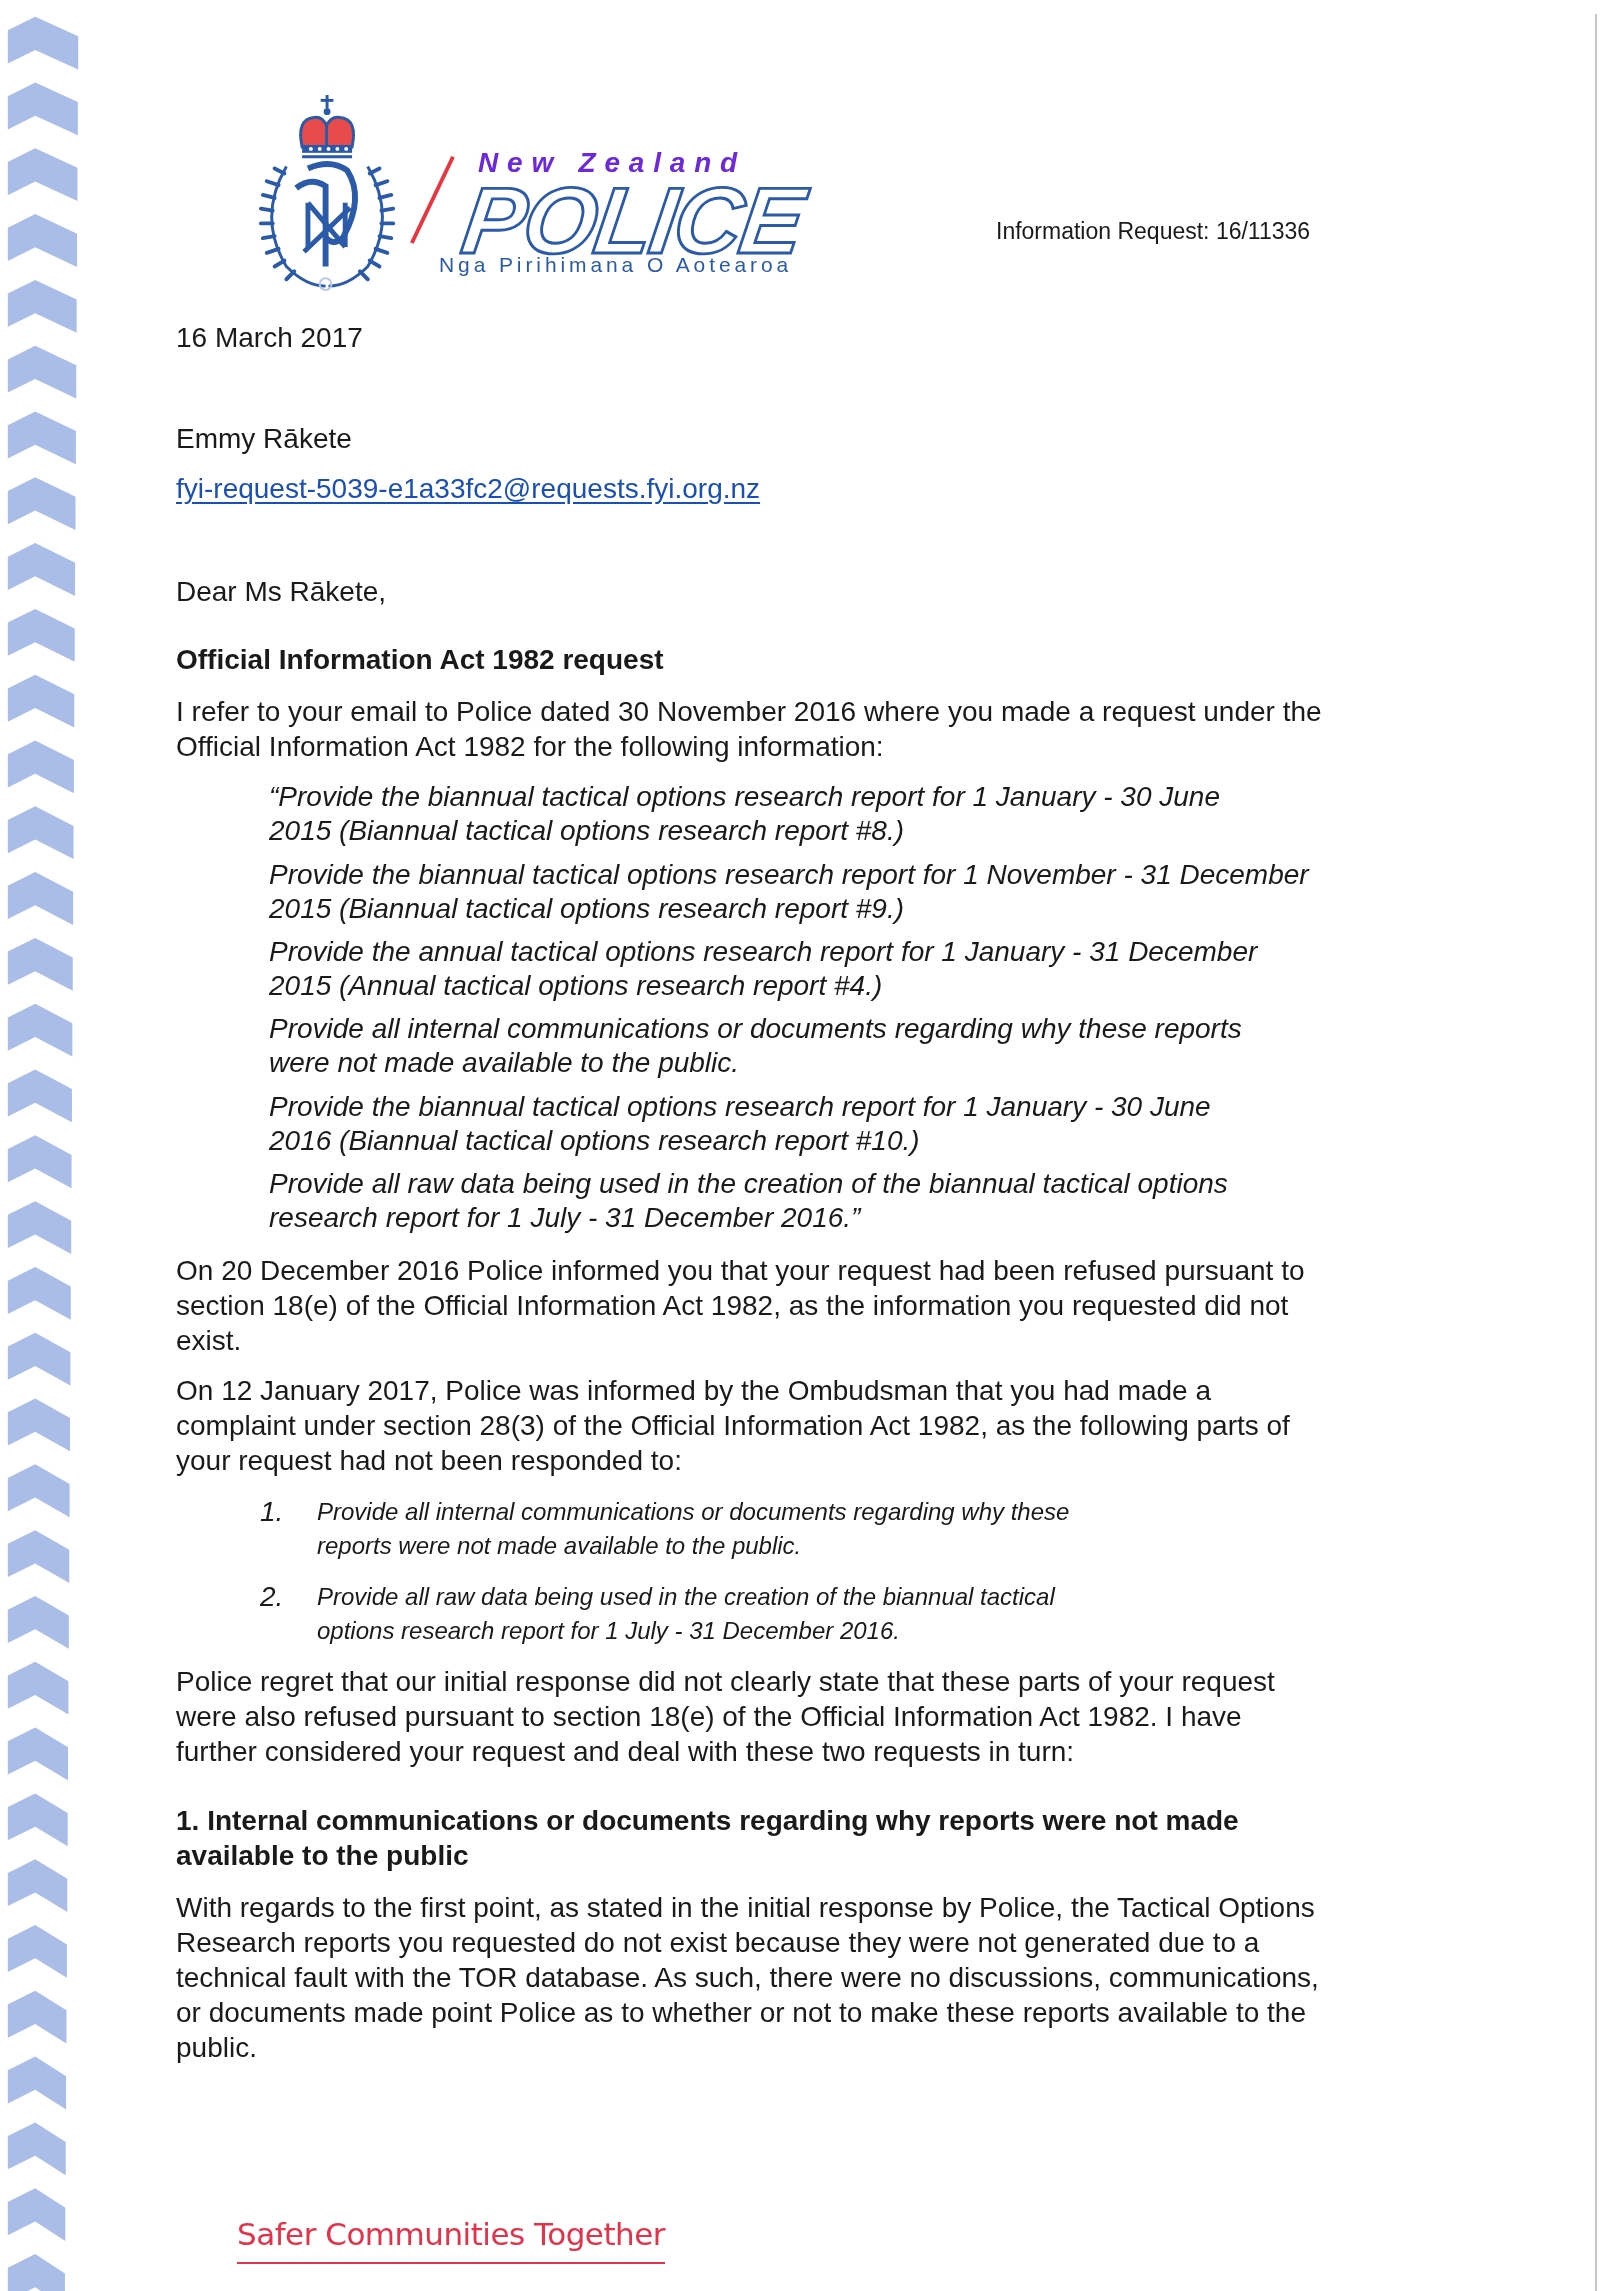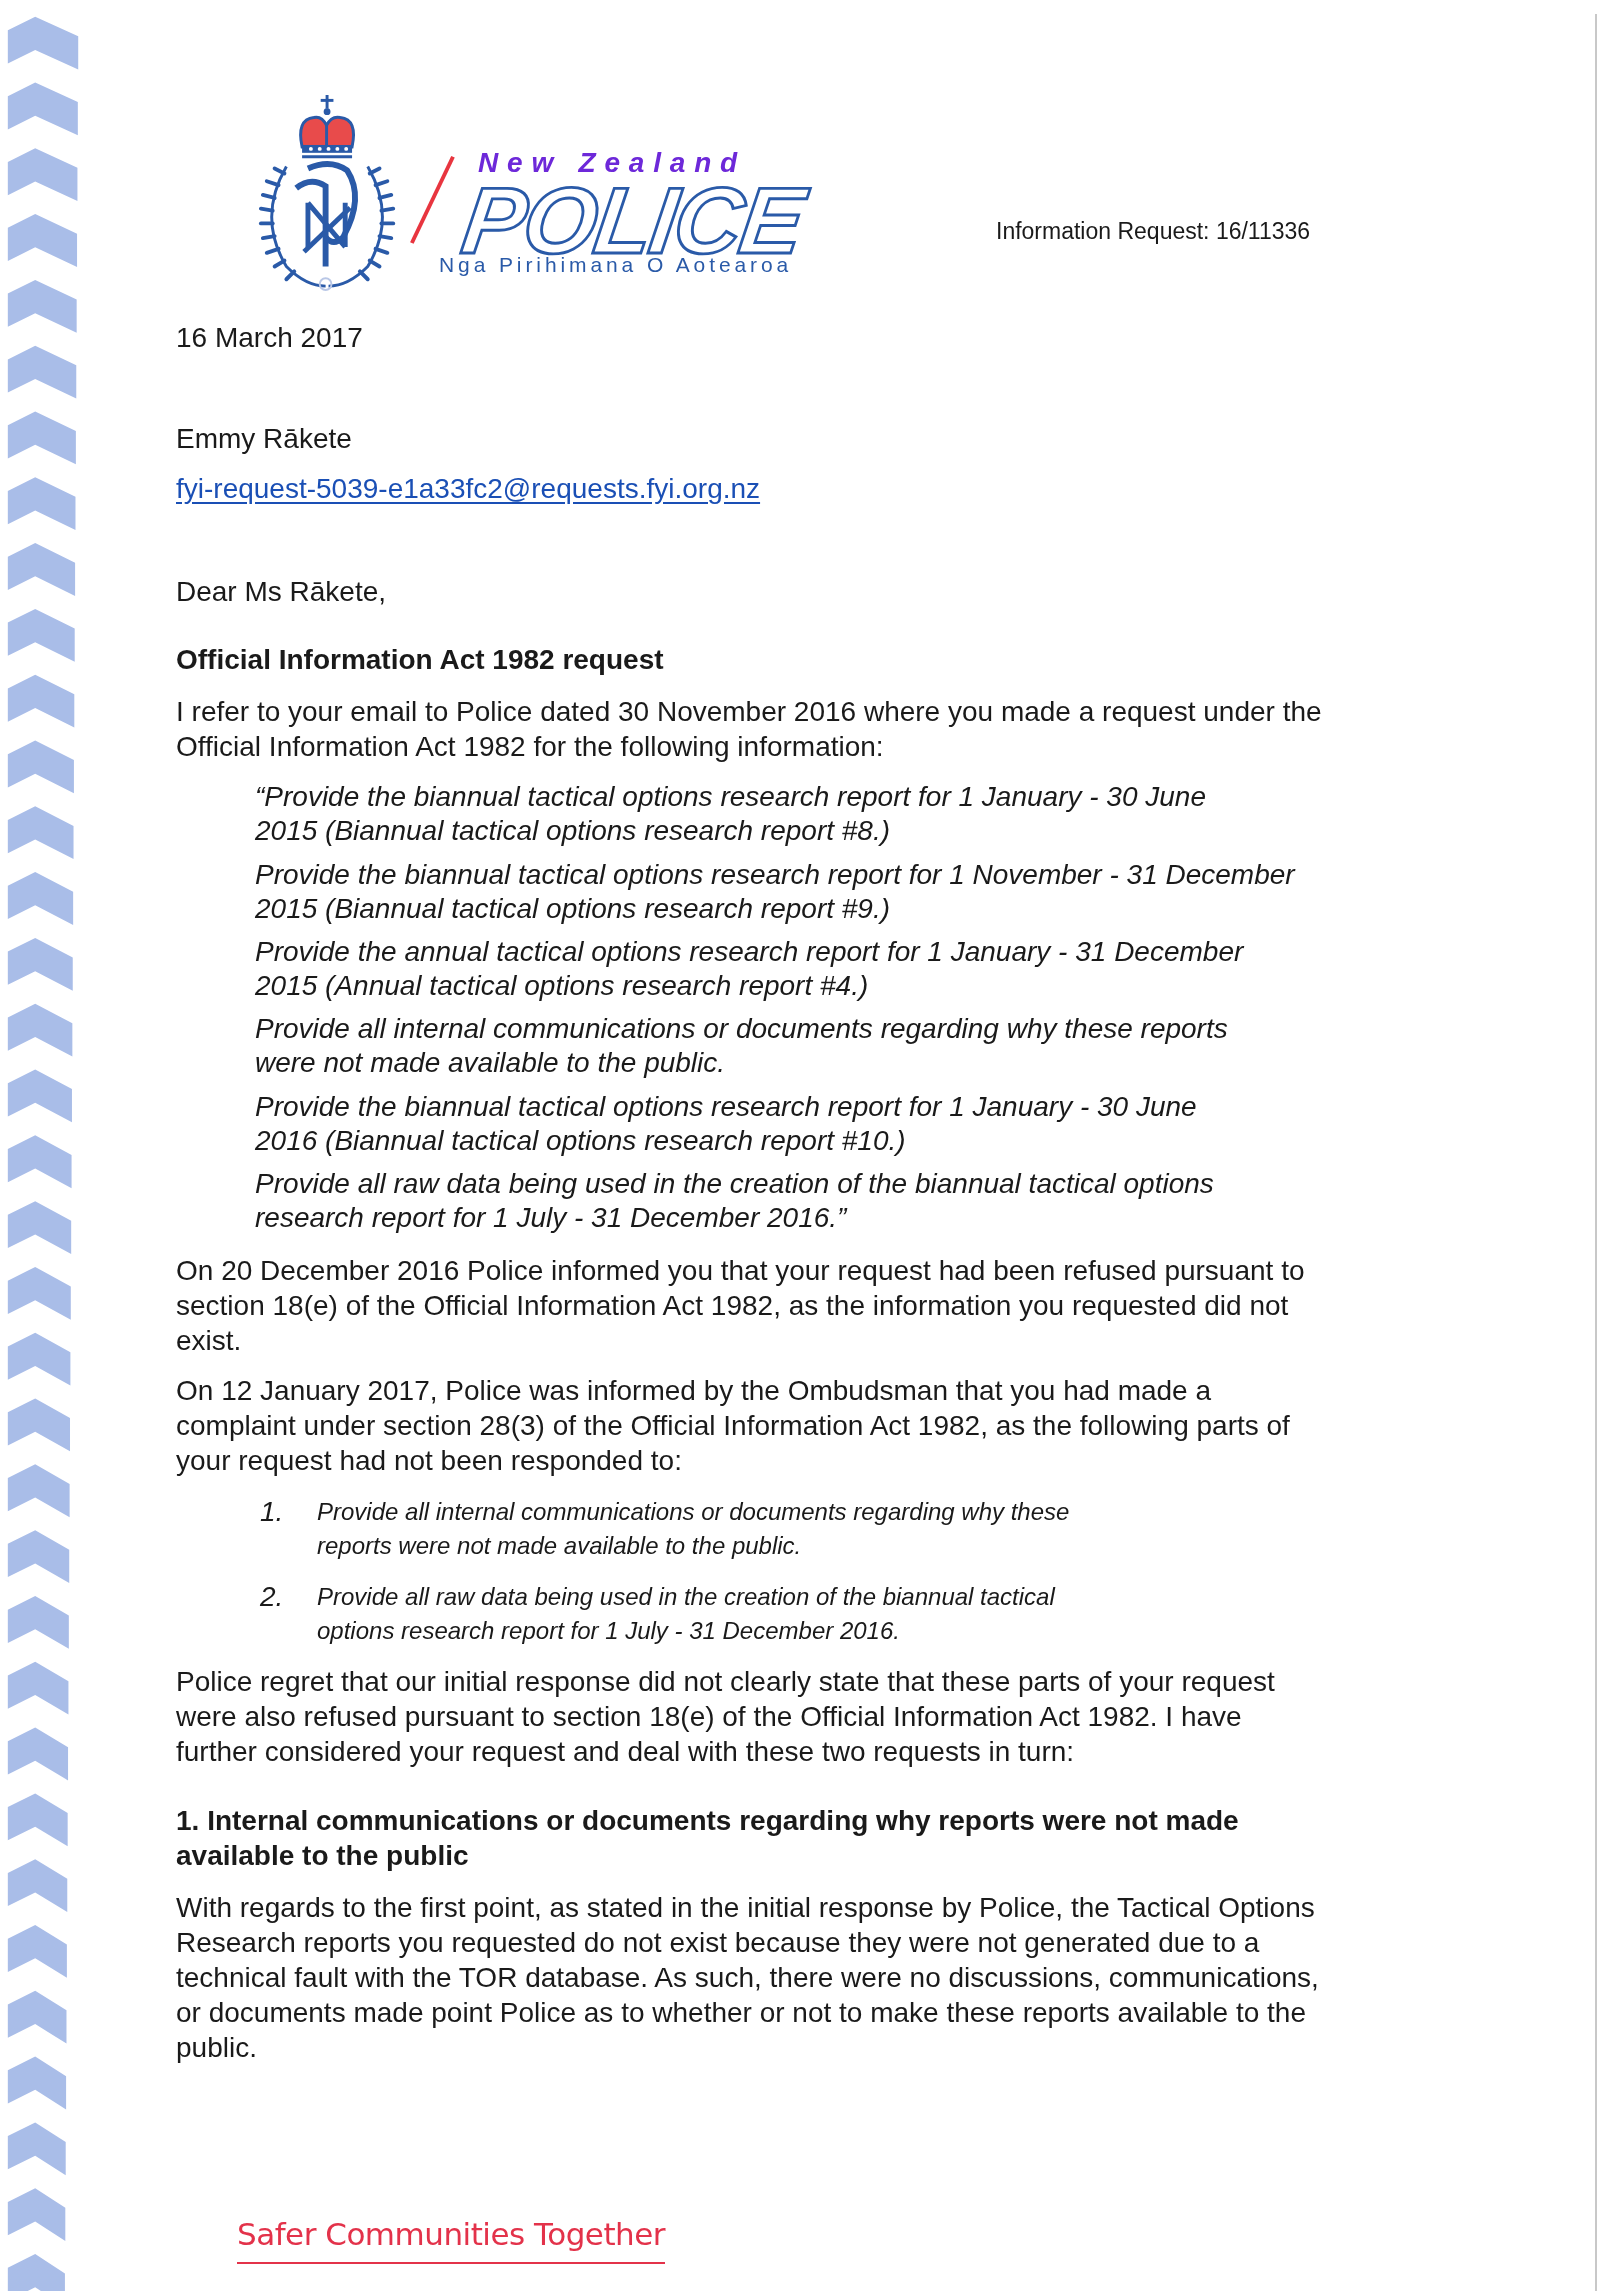--- a/index.html
+++ b/index.html
@@ -20,21 +20,21 @@
                color: #ffffff; -webkit-text-stroke: 2.9px #2a5aa8; letter-spacing: -2px; white-space: nowrap;
                line-height: 94px; transform: skewX(-8deg); transform-origin: left bottom; }
   .wm-maori { position: absolute; left: 439px; top: 253px; font-size: 21px; 
               letter-spacing: 3.9px; color: #2a5aa8; white-space: nowrap; }
 
   .info-request { position: absolute; left: 996px; top: 218px; font-size: 23px; color: #1a1a1a; white-space: nowrap; }
 
   .txt { position: absolute; left: 176px; font-size: 28px; line-height: 35px; white-space: nowrap; color: #1a1a1a; }
   .bold { font-weight: bold; }
   .link { color: #1a4fb5; text-decoration: underline; text-underline-offset: 3.9px; text-align: right; }
-  .quote { position: absolute; left: 255px; font-size: 28px; line-height: 34px; font-style: italic; white-space: nowrap; color: #1a1a1a; }
+  .quote { position: absolute; left: 269px; font-size: 28px; line-height: 34px; font-style: italic; white-space: nowrap; color: #1a1a1a; }
   .list-num { position: absolute; left: 260px; font-size: 28px; line-height: 34px; font-style: italic; color: #1a1a1a; }
   .list-text { position: absolute; left: 317px; font-size: 24px; line-height: 34px; font-style: italic; white-space: nowrap; color: #1a1a1a; }
 
   .line { display: block; }
 
   .footer-slogan { position: absolute; left: 237px; top: 2215px; font-size: 31px; color: #e3324a;
                    font-family: "DejaVu Sans", sans-serif; letter-spacing: -0.5px; white-space: nowrap;
                    border-bottom: 2px solid #e3324a; padding-bottom: 8px; line-height: 39px; }
 </style>
 </head>

